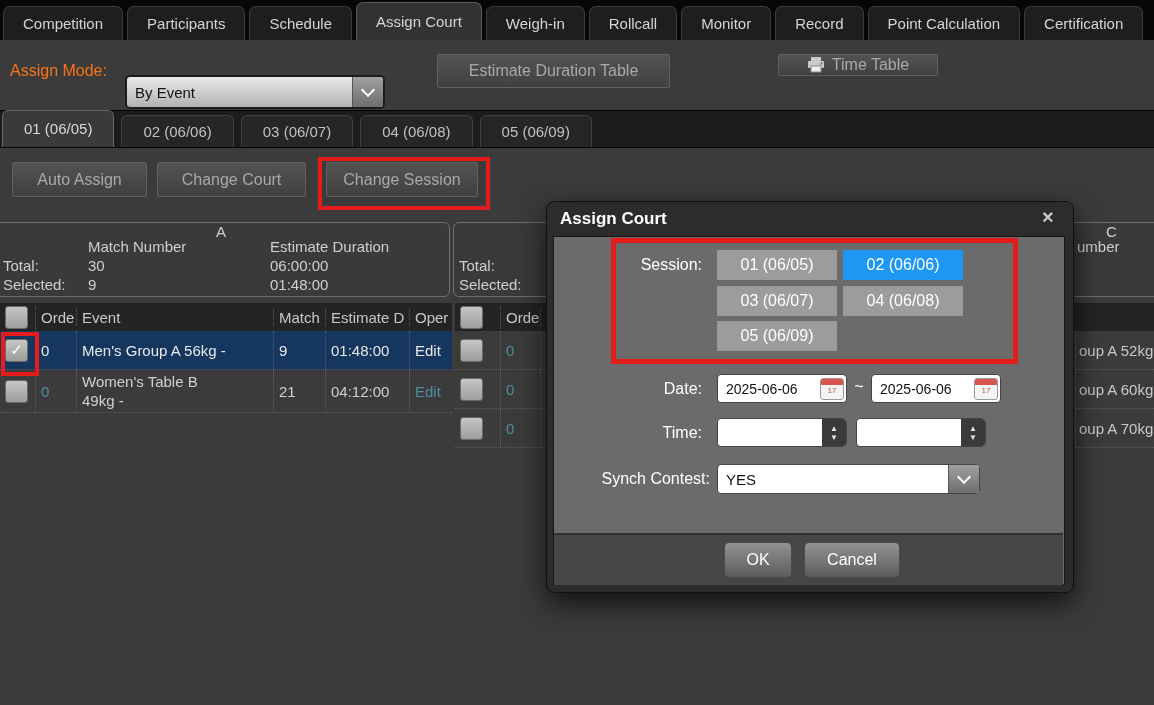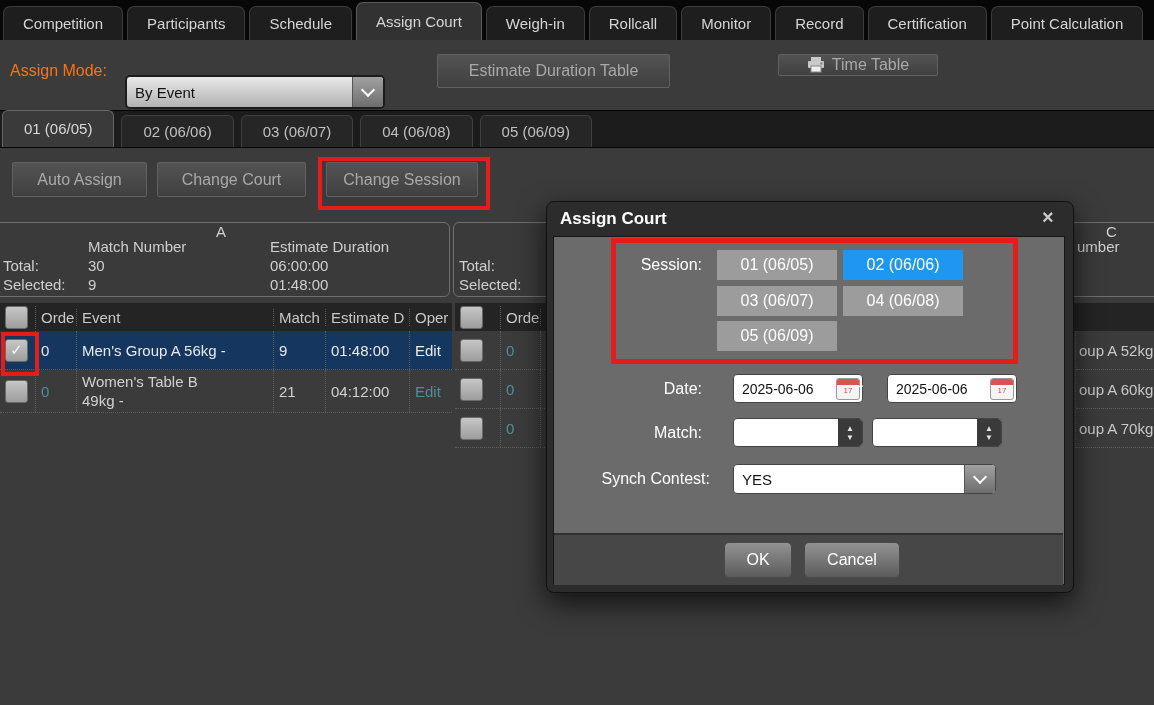--- a/index.html
+++ b/index.html
@@ -56,21 +56,21 @@
   .dlgframe{background:#2c2c2c;border:1px solid #111;border-radius:8px;
             box-shadow:0 10px 28px rgba(0,0,0,.7);z-index:10;}
   .dlgtitle{color:#fff;font-size:17px;font-weight:bold;z-index:11;}
   .dlgbody{background:#6b6b6b;border:1px solid #161616;z-index:11;}
   .dlgfoot{background:#474747;border-top:2px solid #303030;z-index:12;}
   .dlbl{color:#fff;font-size:16px;text-align:right;z-index:13;}
   .sbtn{width:120px;height:30px;background:#9c9c9c;color:#fff;font-size:16px;border:none;
         display:flex;align-items:center;justify-content:center;z-index:13;cursor:pointer;}
   .sbtn.active{background:#1e97f3;}
   .txtin{background:#fff;border:1px solid #444;border-radius:4px;box-sizing:border-box;
-         display:flex;align-items:center;z-index:13;margin-left:16px;}
+         display:flex;align-items:center;z-index:13;}
   .txtin .tval{flex:1;color:#111;font-size:14px;padding-left:8px;white-space:nowrap;overflow:hidden;}
   .calico{width:22px;height:20px;background:#f4f4f4;border:1px solid #999;border-radius:3px;
           position:relative;flex:none;margin-right:2px;cursor:pointer;}
   .calico::before{content:"";position:absolute;top:0;left:0;right:0;height:6px;background:#d9534f;border-radius:2px 2px 0 0;}
   .calico::after{content:"17";position:absolute;top:7px;left:0;right:0;text-align:center;font-size:8px;color:#b55;}
   .spincol{width:24px;align-self:stretch;background:#3a3a3a;border-radius:0 3px 3px 0;
            display:flex;flex-direction:column;align-items:center;justify-content:center;
            color:#e5e5e5;font-size:8px;line-height:9px;flex:none;cursor:pointer;}
   .gbtn{background:linear-gradient(#929292,#5c5c5c);border:1px solid #4a4a4a;border-radius:5px;
         color:#fff;font-size:16px;display:flex;align-items:center;justify-content:center;z-index:13;cursor:pointer;}
@@ -88,22 +88,22 @@
 
   <div class="nav">
     <div class="tab">Competition</div>
     <div class="tab">Participants</div>
     <div class="tab">Schedule</div>
     <div class="tab active">Assign Court</div>
     <div class="tab">Weigh-in</div>
     <div class="tab">Rollcall</div>
     <div class="tab">Monitor</div>
     <div class="tab">Record</div>
+    <div class="tab">Point Calculation</div>
     <div class="tab">Certification</div>
-    <div class="tab">Point Calculation</div>
   </div>
 
   <div class="abs lbl" style="left:10px;top:62px;">Assign Mode:</div>
   <div class="abs select" style="left:125px;top:54px;width:260px;height:34px;">
     <span class="val">By Event</span>
     <span class="selbtn">
         <i class="chev"></i>
       </span>
   </div>
   <div class="abs btn" style="left:437px;top:54px;width:233px;height:34px;">
@@ -251,21 +251,21 @@
   <div class="abs txtin" style="left:717px;top:374px;width:130px;height:29px;">
     <span class="tval">2025-06-06</span>
     <span class="calico"></span>
   </div>
   <div class="abs dlbl" style="left:852px;top:378px;width:14px;text-align:center;">~</div>
   <div class="abs txtin" style="left:871px;top:374px;width:130px;height:29px;">
     <span class="tval">2025-06-06</span>
     <span class="calico"></span>
   </div>
 
-  <div class="abs dlbl" style="left:550px;top:424px;width:152px;">Match:</div>
+  <div class="abs dlbl" style="left:550px;top:424px;width:152px;">Time:</div>
   <div class="abs txtin" style="left:717px;top:418px;width:130px;height:29px;">
     <span class="tval"></span>
     <span class="spincol">
         <span>▲</span>
         <span>▼</span>
       </span>
   </div>
   <div class="abs txtin" style="left:856px;top:418px;width:130px;height:29px;">
     <span class="tval"></span>
     <span class="spincol">

